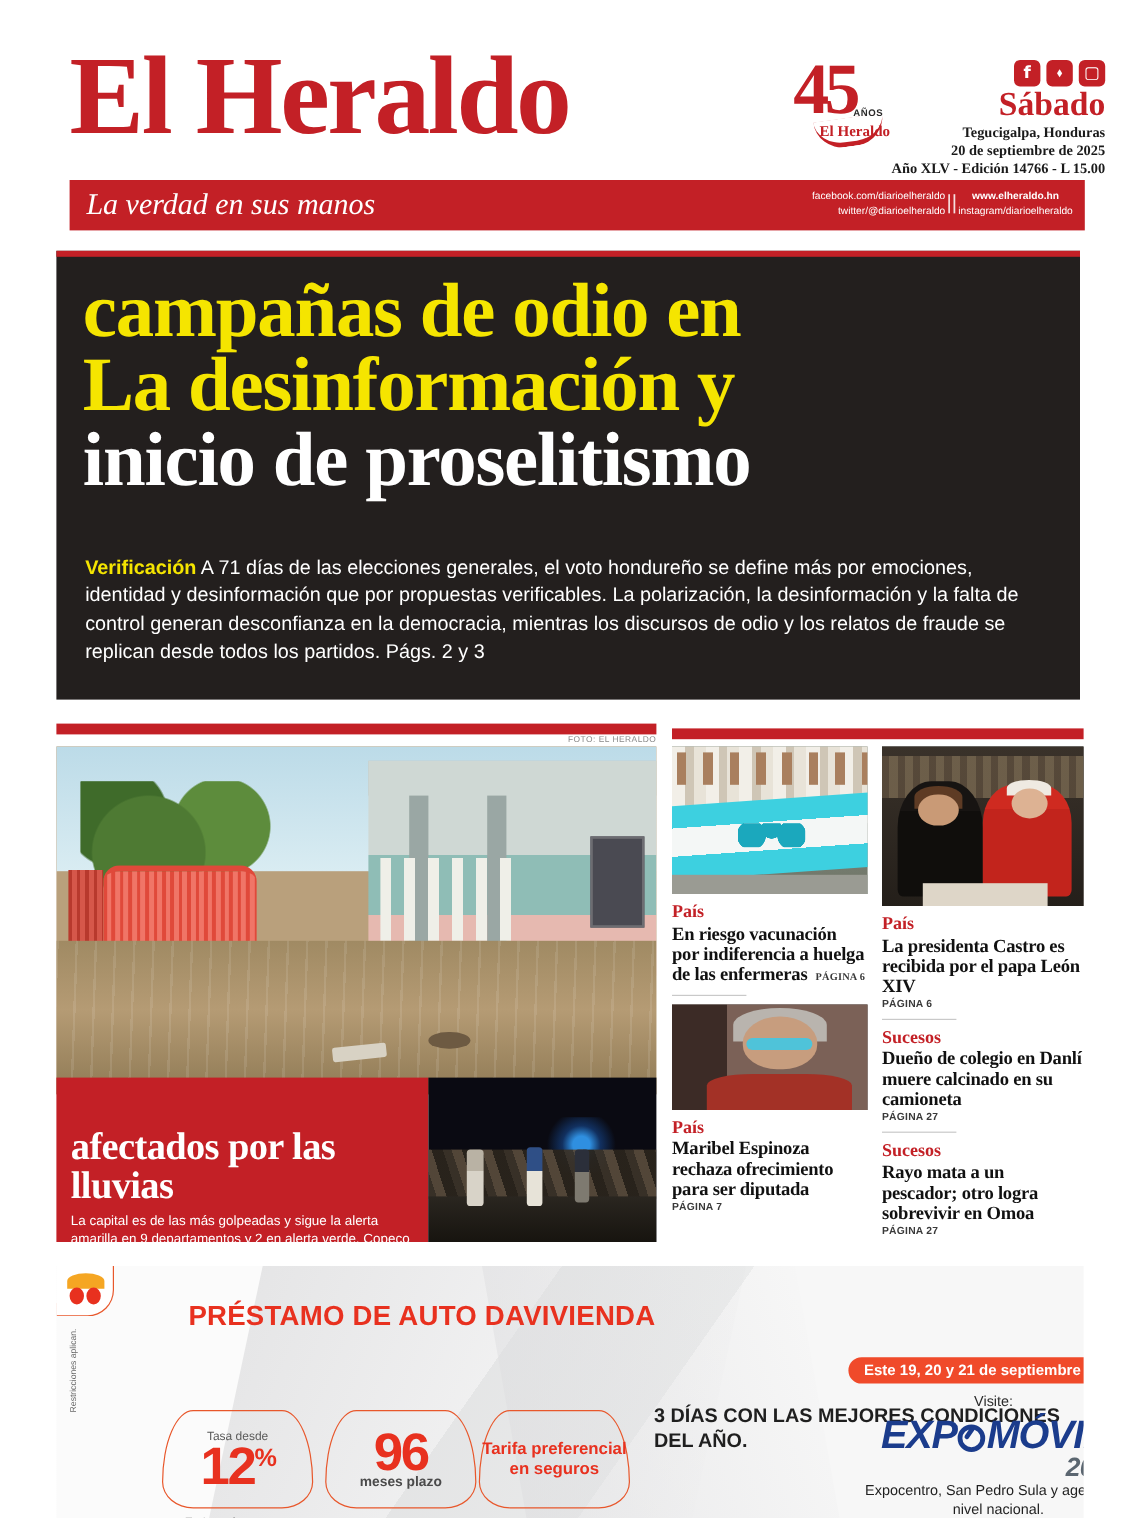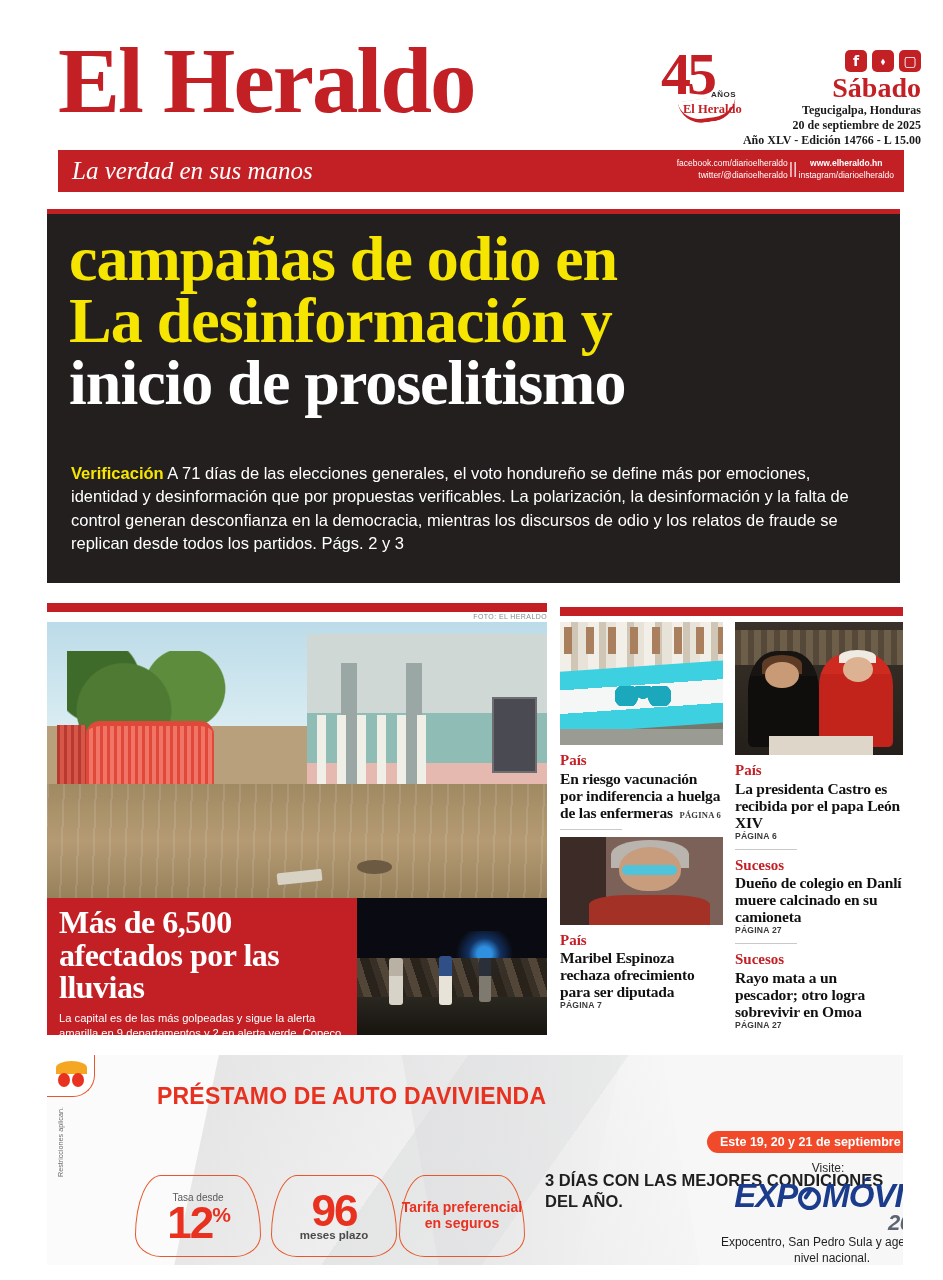--- a/index.html
+++ b/index.html
@@ -414,21 +414,21 @@
       <div class="mp-gate"></div>
     </div>
     <div class="mp-water"></div>
     <div class="mp-refl"></div>
     <div class="mp-debris"></div>
     <div class="mp-log"></div>
   </div>
 
   <div class="capbox">
     <h2>
-      <span>Más de 6,500</span><br>
+      <br>
       <span>afectados por las lluvias</span>
     </h2>
     <p>
       <span>La capital es de las más golpeadas y sigue la alerta amarilla en 9 departamentos y 2 en alerta verde. Copeco advierte de más lluvia y se forma tormenta Gabrielle en el Atlántico.</span>
       <b>Pág. 4</b>
     </p>
   </div>
 
   <div class="nightphoto">
     <div class="np-glow"></div>

